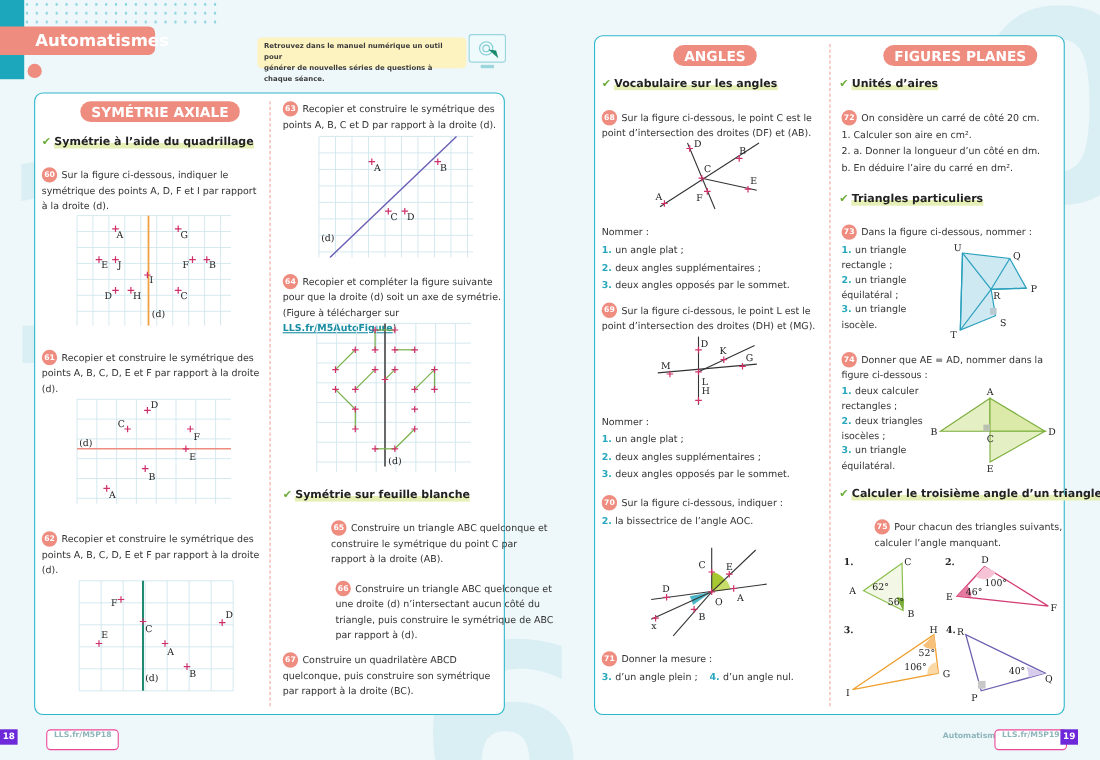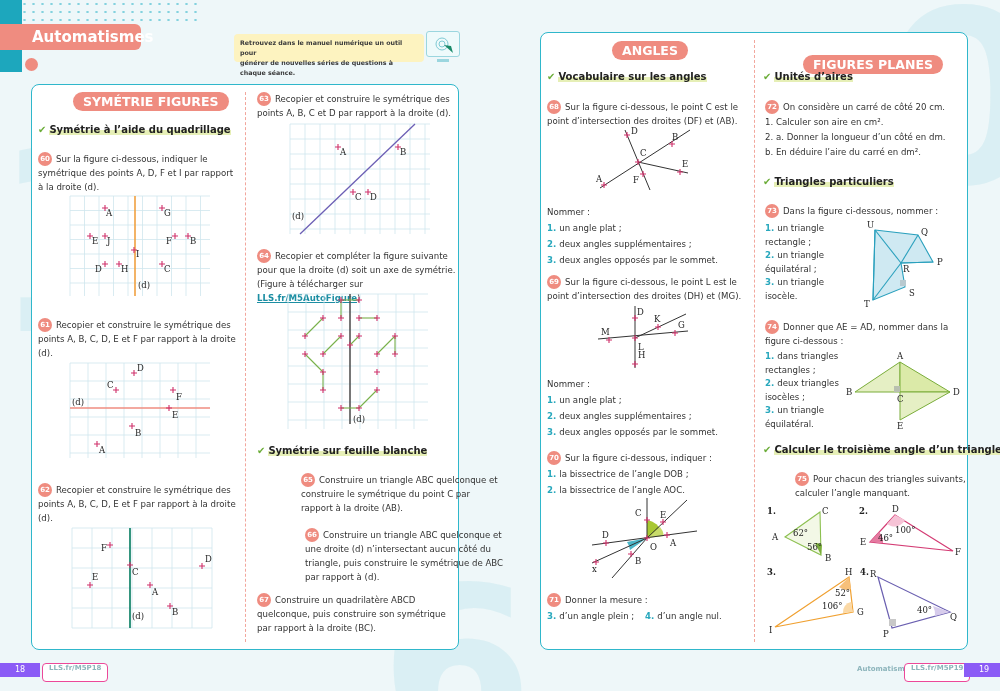--- a/index.html
+++ b/index.html
@@ -25,22 +25,22 @@
   .sect { position: absolute; font-size: 10px; font-weight: bold; white-space: nowrap; color: #222; }
   .sect .chk { color: #6cad39; margin-right: 3px; }
   .sect .hl { background: linear-gradient(transparent 55%, #e6efb6 55%); }
   .ex { position: absolute; font-size: 8.6px; line-height: 14px; color: #333; }
   .num { display: inline-block; background: #ef8c80; color: #fff; font-weight: bold; font-size: 7px;
     border-radius: 50%; width: 14px; height: 14px; line-height: 14px; text-align: center; margin-right: 4px; vertical-align: 1px; }
   .q { color: #29a8bd; font-weight: bold; }
   .link { color: #1c8ea3; font-weight: bold; text-decoration: underline; }
   svg { position: absolute; overflow: visible; }
   svg text { font-family: "DejaVu Serif", serif; font-size: 8.5px; fill: #222; }
-  .footer-num { position: absolute; width: 40px; height: 14px; background: #8b5cf6; color: #fff; font-size: 8px;
-    font-weight: normal; text-align: center; line-height: 14px; }
+  .footer-num { position: absolute; width: 16px; height: 14px; background: #6d28d9; color: #fff; font-size: 8px;
+    font-weight: bold; text-align: center; line-height: 14px; }
   .footer-link { position: absolute; height: 19px; border: 1px solid #ec4899; border-radius: 4px; background: #fff;
     color: #8cb4bb; font-size: 7px; padding: 0 6px; font-weight: bold; }
   .footer-txt { position: absolute; font-size: 7px; color: #8cb4bb; font-weight: bold; }
 </style>
 </head>
 <body>
 
 <div class="bg-deco" style="left:-10px;top:90px;font-size:260px;">1</div>
 <div class="bg-deco" style="left:880px;top:-40px;font-size:240px;">0</div>
 <div class="bg-deco" style="left:380px;top:540px;font-size:220px;">6</div>
@@ -55,21 +55,21 @@
 <div class="monitor">
   <svg width="34" height="26" style="left:0;top:0">
       <circle cx="15" cy="12" r="6" fill="none" stroke="#7fcad4"></circle>
       <circle cx="15" cy="12" r="3" fill="none" stroke="#7fcad4"></circle>
       <path d="M17 13 L26 21 L24 14 Z" fill="#1a8a6a"></path>
     </svg>
 </div>
 
 <div class="card" style="left:31px;top:84px;width:428px;height:566px;"></div>
 <div class="dashed-v" style="left:245px;top:92px;height:550px;"></div>
-<div class="pill" style="left:73px;top:92px;">SYMÉTRIE FIGURES</div>
+<div class="pill" style="left:73px;top:92px;">SYMÉTRIE AXIALE</div>
 <div class="sect" style="left:38px;top:124px;"><span class="chk">✔</span><span class="hl">Symétrie à l’aide du quadrillage</span></div>
 
 <div class="ex" style="left:38px;top:152px;width:200px;">
   <span class="num">60</span><span>Sur la figure ci-dessous, indiquer le symétrique des points A, D, F et I par rapport à la droite (d).</span>
 </div>
 <svg width="140" height="100" style="left:70px;top:196px;" id="fig60">
     <line x1="0" y1="0" x2="0" y2="100" stroke="#cfe6ee" stroke-width="0.8"></line>
     <line x1="14.5" y1="0" x2="14.5" y2="100" stroke="#cfe6ee" stroke-width="0.8"></line>
     <line x1="29" y1="0" x2="29" y2="100" stroke="#cfe6ee" stroke-width="0.8"></line>
     <line x1="43.5" y1="0" x2="43.5" y2="100" stroke="#cfe6ee" stroke-width="0.8"></line>
@@ -280,21 +280,21 @@
 <div class="ex" style="left:257px;top:593px;width:200px;">
   <span class="num">67</span><span>Construire un quadrilatère ABCD quelconque, puis construire son symétrique par rapport à la droite (BC).</span>
 </div>
 
 <div class="footer-num" style="left:0;top:663px;">18</div>
 <div class="footer-link" style="left:42px;top:663px;">LLS.fr/M5P18</div>
 
 <div class="card" style="left:540px;top:32px;width:428px;height:618px;"></div>
 <div class="dashed-v" style="left:754px;top:40px;height:602px;"></div>
 <div class="pill" style="left:612px;top:41px;">ANGLES</div>
-<div class="pill" style="left:803px;top:55px;">FIGURES PLANES</div>
+<div class="pill" style="left:803px;top:41px;">FIGURES PLANES</div>
 
 <div class="sect" style="left:547px;top:71px;"><span class="chk">✔</span><span class="hl">Vocabulaire sur les angles</span></div>
 
 <div class="ex" style="left:547px;top:100px;width:200px;">
   <span class="num">68</span><span>Sur la figure ci-dessous, le point C est le point d’intersection des droites (DF) et (AB).</span>
 </div>
 <svg width="90" height="65" style="left:600px;top:130px;" id="fig68">
     <line x1="25" y1="0" x2="50" y2="60" stroke="#333" stroke-width="1"></line>
     <line x1="0" y1="58" x2="90" y2="0" stroke="#333" stroke-width="1"></line>
     <line x1="38" y1="32" x2="88" y2="43" stroke="#333" stroke-width="1"></line>
@@ -340,21 +340,20 @@
   </svg>
 <div class="ex" style="left:547px;top:376px;width:200px;line-height:16px;">
   <div>Nommer :</div>
   <div><span class="q">1. </span><span>un angle plat ;</span></div>
   <div><span class="q">2. </span><span>deux angles supplémentaires ;</span></div>
   <div><span class="q">3. </span><span>deux angles opposés par le sommet.</span></div>
 </div>
 
 <div class="ex" style="left:547px;top:450px;width:200px;line-height:16px;">
   <div><span class="num">70</span><span>Sur la figure ci-dessous, indiquer :</span></div>
-  <div><span class="q">1. </span><span>la bissectrice de l’angle DOB ;</span></div>
   <div><span class="q">2. </span><span>la bissectrice de l’angle AOC.</span></div>
 </div>
 <svg width="110" height="80" style="left:592px;top:498px;" id="fig70">
     <path d="M55 40 L55 22 A18 18 0 0 1 70 35 Z" fill="#a8c832"></path>
     <path d="M55 40 L68 29 A16 16 0 0 1 72 38 Z" fill="#c8dc6a"></path>
     <path d="M55 40 L35 44 A20 20 0 0 1 38 52 Z" fill="#4bb6c8"></path>
     <line x1="55" y1="0" x2="55" y2="40" stroke="#333" stroke-width="1"></line>
     <line x1="55" y1="40" x2="95" y2="2" stroke="#333" stroke-width="1"></line>
     <line x1="0" y1="47" x2="105" y2="33" stroke="#333" stroke-width="1"></line>
     <line x1="55" y1="40" x2="20" y2="80" stroke="#333" stroke-width="1"></line>
@@ -413,21 +412,21 @@
     <text x="40" y="50" fill="#222">R</text>
     <text x="74" y="43" fill="#222">P</text>
     <text x="46" y="74" fill="#222">S</text>
     <text x="1" y="85" fill="#222">T</text>
   </svg>
 
 <div class="ex" style="left:765px;top:320px;width:200px;">
   <span class="num">74</span><span>Donner que AE = AD, nommer dans la figure ci-dessous :</span>
 </div>
 <div class="ex" style="left:765px;top:350px;width:75px;line-height:13.5px;">
-  <div><span class="q">1. </span><span>dans triangles rectangles ;</span></div>
+  <div><span class="q">1. </span><span>deux calculer rectangles ;</span></div>
   <div><span class="q">2. </span><span>deux triangles isocèles ;</span></div>
   <div><span class="q">3. </span><span>un triangle équilatéral.</span></div>
 </div>
 <svg width="110" height="75" style="left:850px;top:352px;" id="fig74">
     <polygon points="50,10 5,40 50,40" fill="#e5efc4" stroke="#7aad3a"></polygon>
     <polygon points="50,10 50,40 100,40" fill="#dbeaa8" stroke="#7aad3a"></polygon>
     <polygon points="50,40 100,40 50,68" fill="#e5efc4" stroke="#7aad3a"></polygon>
     <rect x="44" y="34" width="6" height="6" fill="#b8c0b0"></rect>
     <text x="47" y="7" fill="#222">A</text>
     <text x="-4" y="43" fill="#222">B</text>

